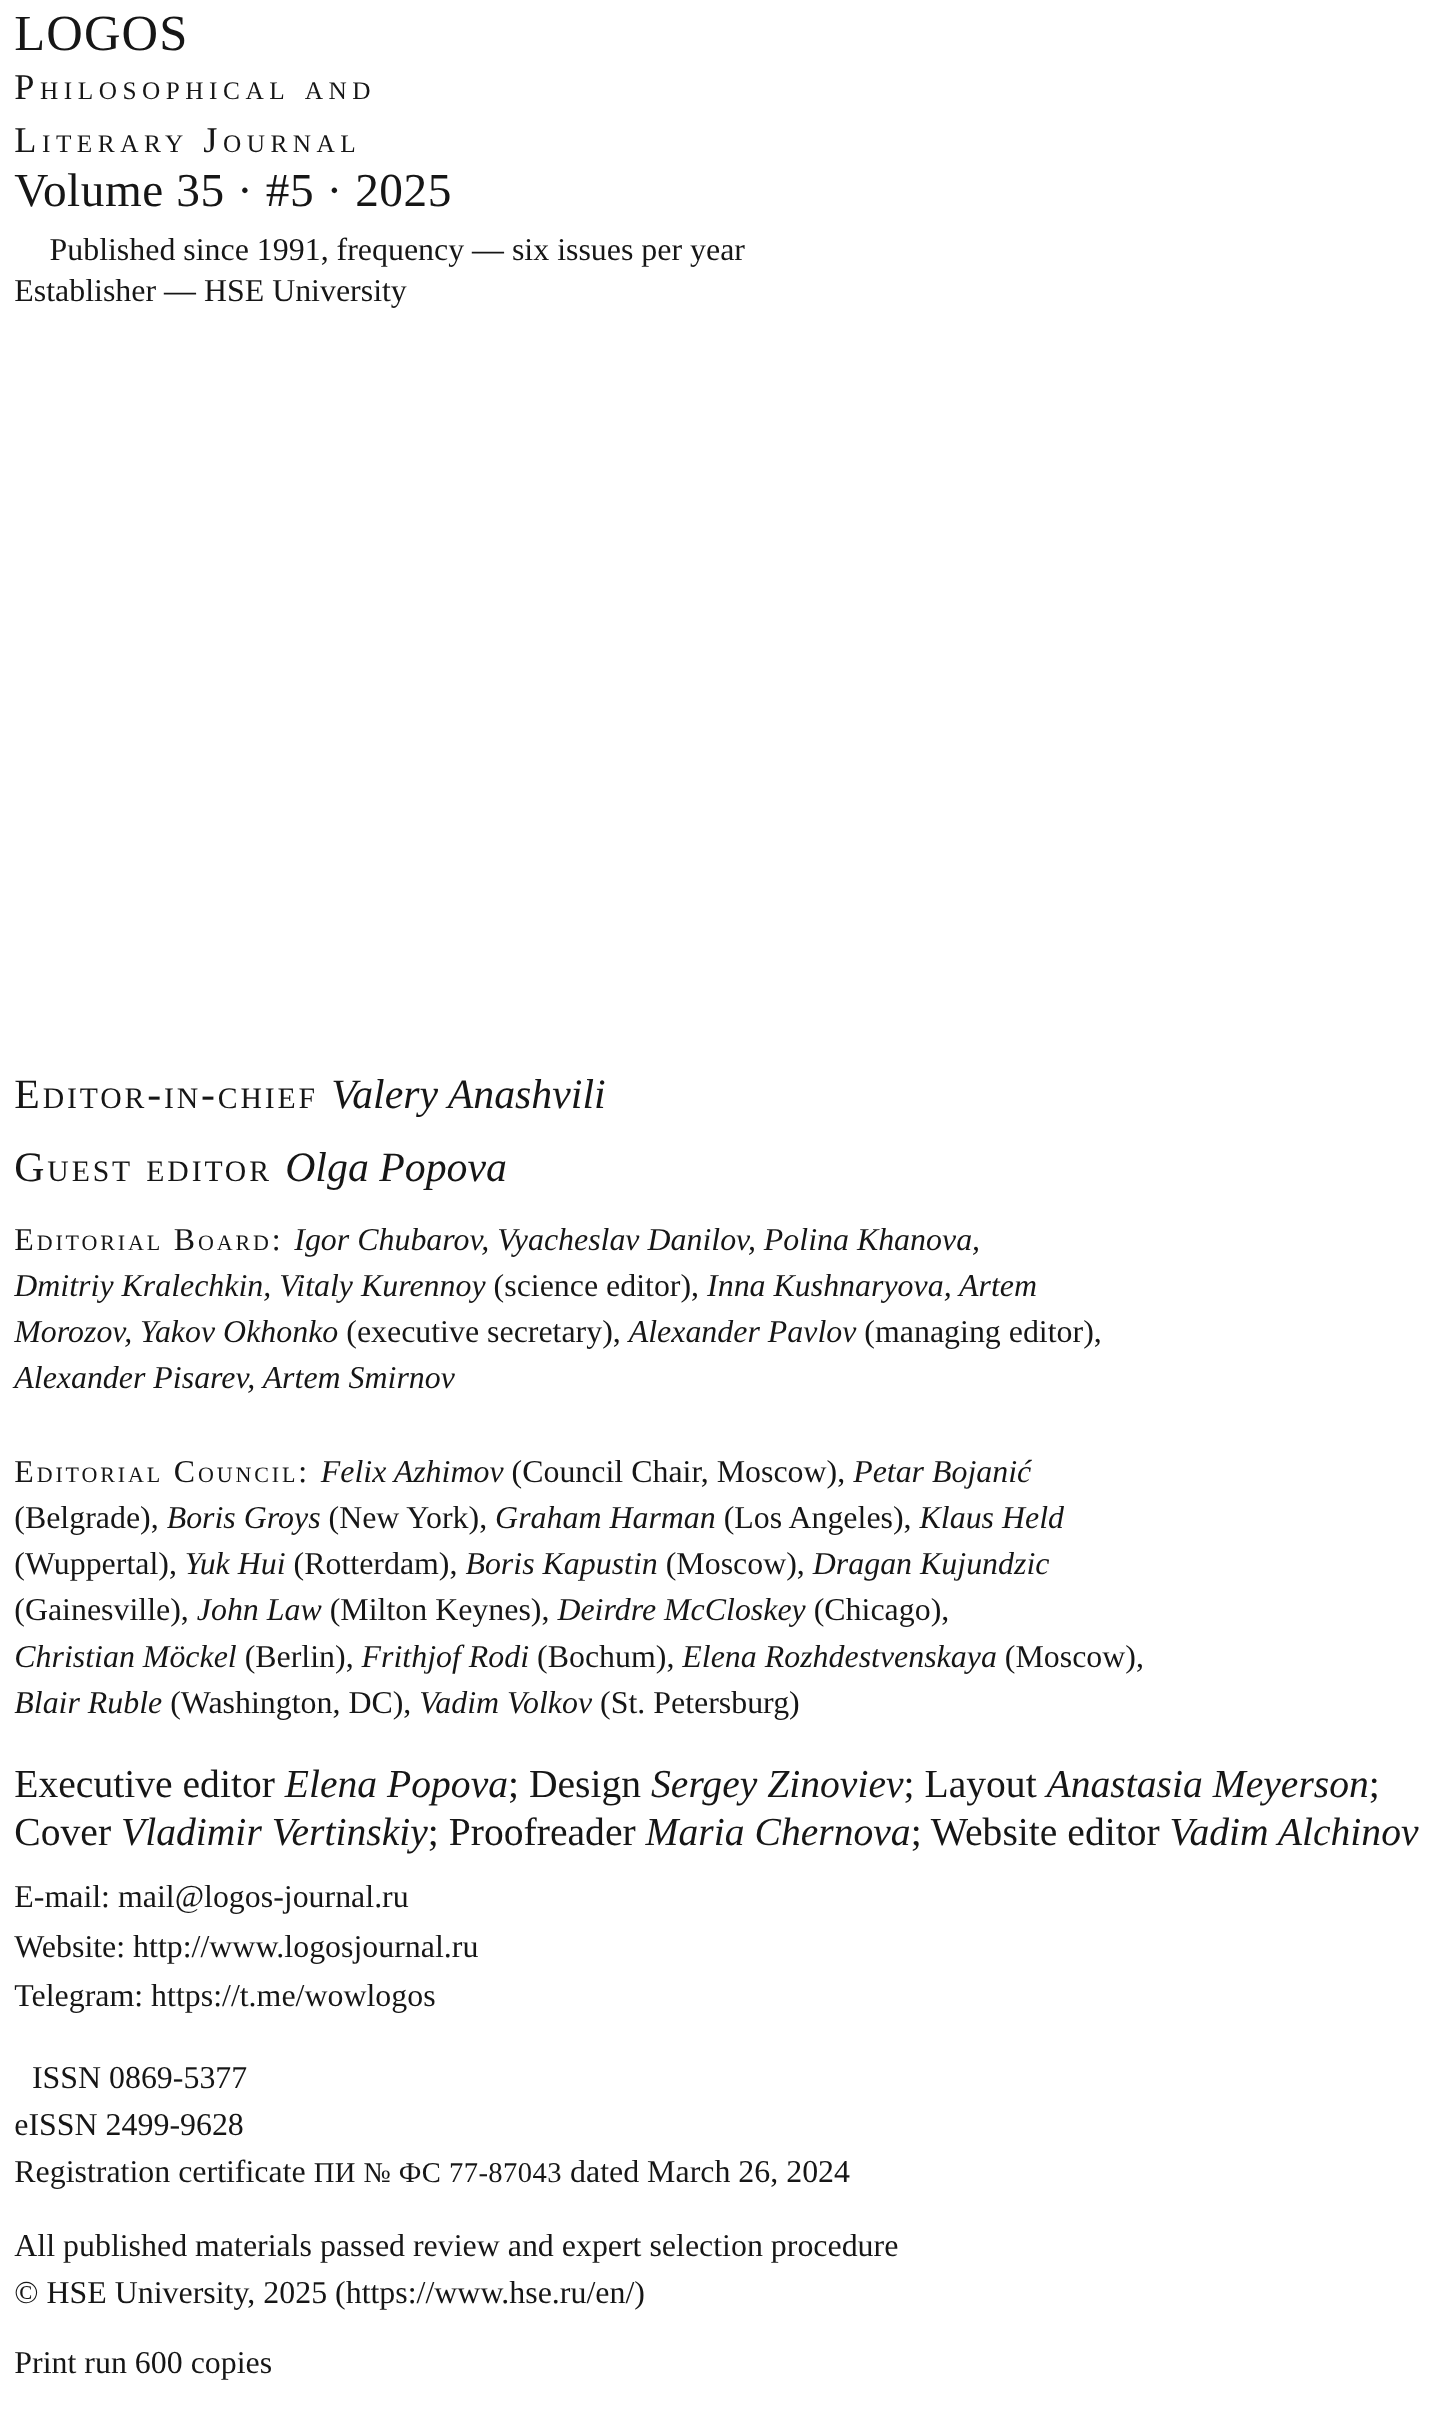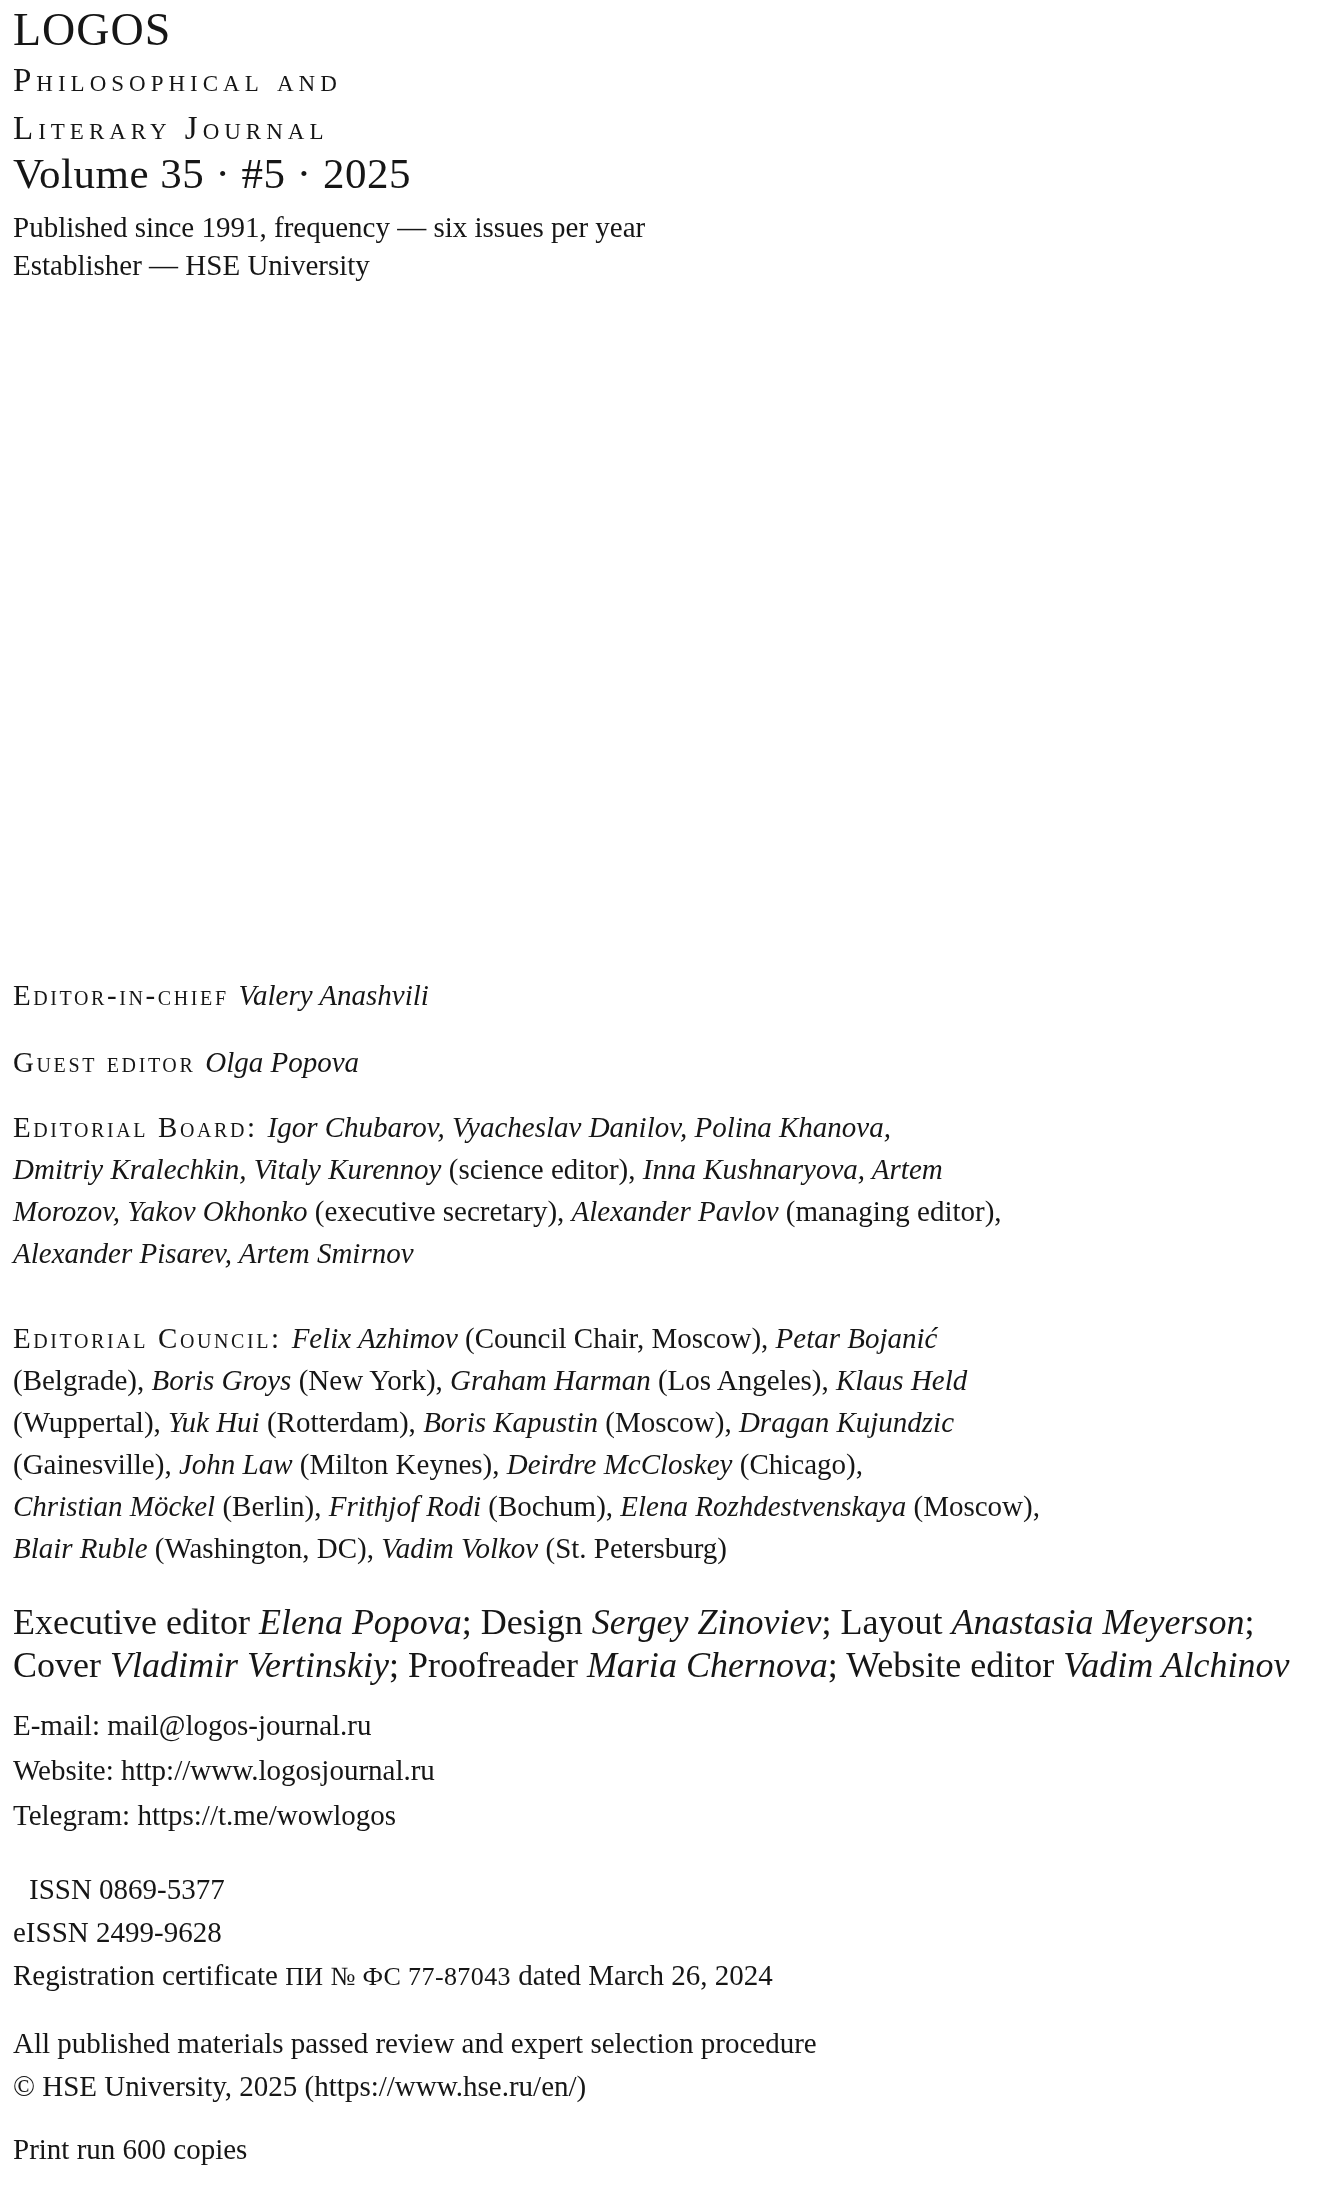--- a/index.html
+++ b/index.html
@@ -30,25 +30,25 @@
     font-variant: small-caps;
     letter-spacing: 5px;
   }
   .volume {
     font-size: 43px;
     line-height: 52px;
     margin-top: -4px;
     letter-spacing: 0.5px;
   }
   .hline { font-size: 29px; line-height: 38px; }
-  .published { margin-top: 8px; }
+  .published { margin-top: 8px; margin-left: 32px; }
 
   
   .masthead { margin-top: 690px; }
-  .m-line  { font-size: 29px; line-height: 43px; }
+  .m-line  { font-size: 38px; line-height: 43px; }
   .guest   { margin-top: 24px; }
   .para    { font-size: 29px; line-height: 42px; }
   .board   { margin-top: 22px; }
   .council { margin-top: 43px; }
   .credits { margin-top: 32px; font-size: 36px; line-height: 43px; }
 
   .para .line, .m-line .line, .credits .line { white-space: nowrap; }
 
   .seg-rm { font-style: normal; }
   .seg-it { font-style: italic; }

